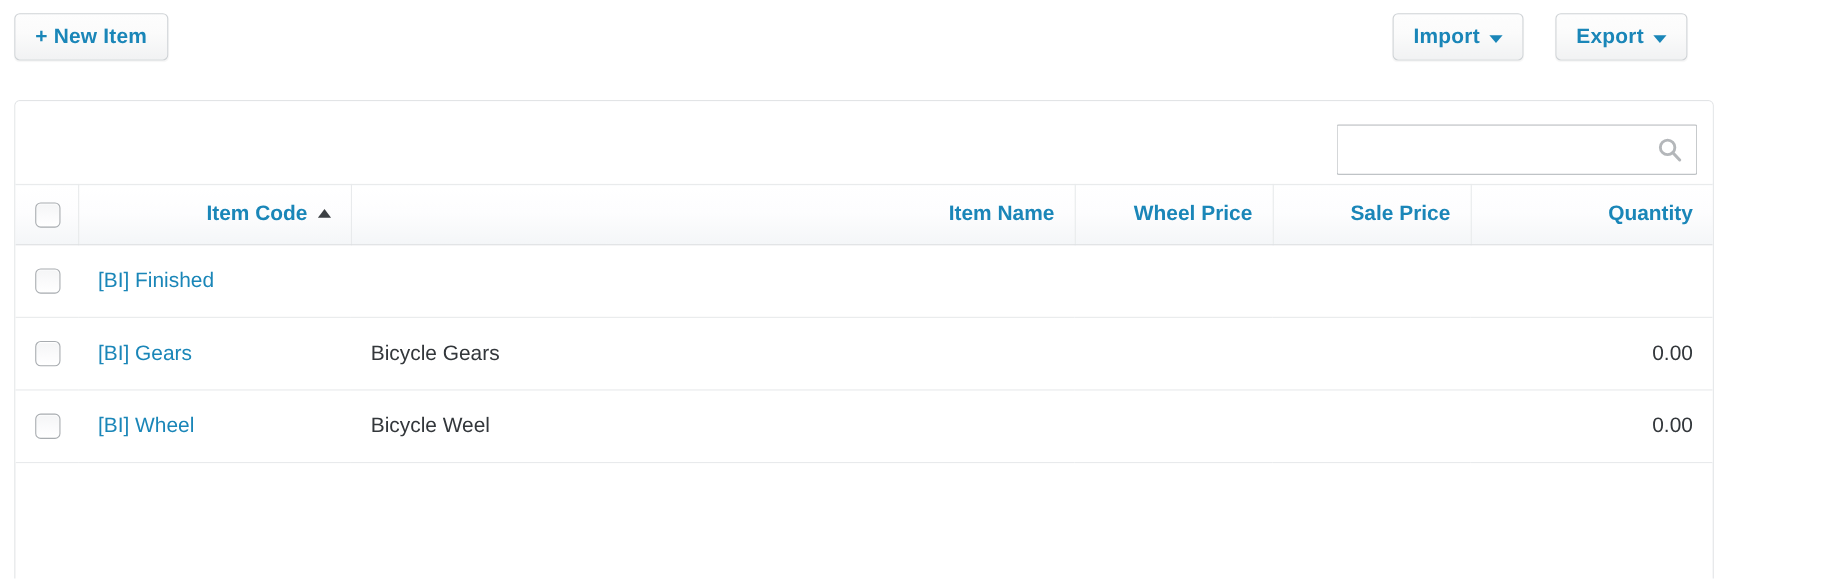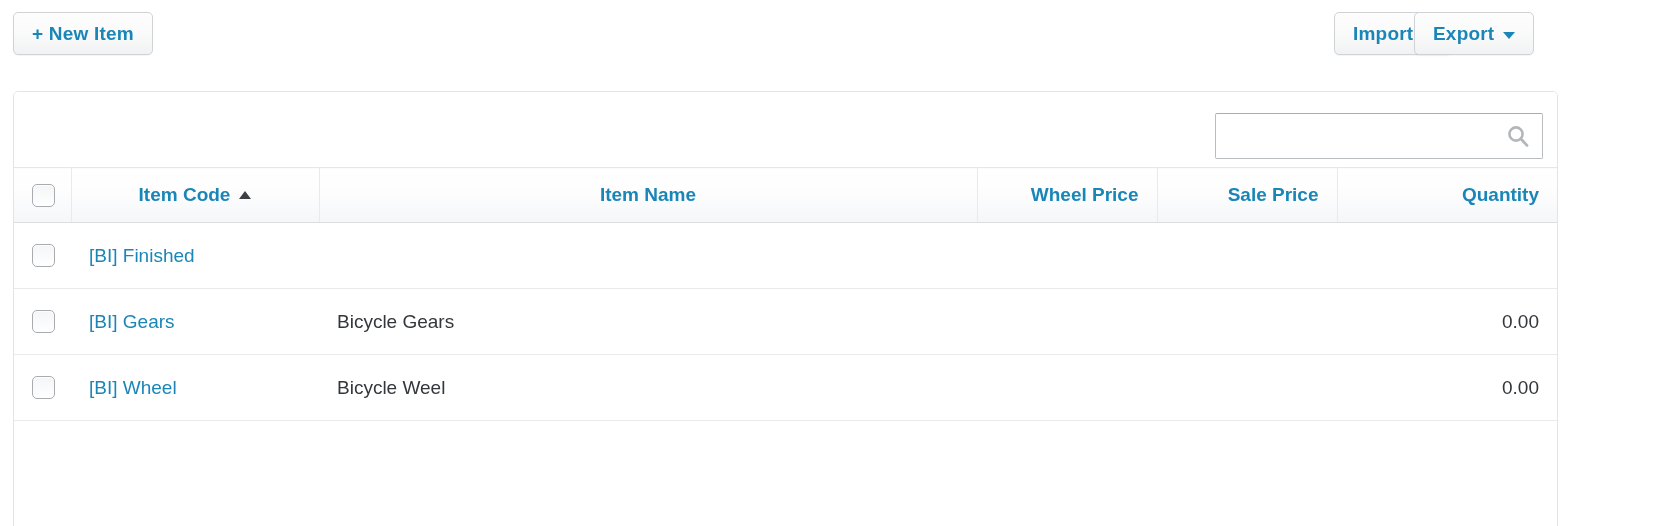--- a/index.html
+++ b/index.html
@@ -42,21 +42,21 @@
     font-size: 19px;
     font-weight: bold;
     letter-spacing: 0.2px;
     white-space: nowrap;
     cursor: pointer;
     box-shadow: 0 1px 1px rgba(0,0,0,0.04);
     font-family: "Liberation Sans", sans-serif;
   }
 
   #new-item-btn { left: 13px;  top: 12px; }
-  #import-btn   { left: 1334px; top: 12px; }
+  #import-btn   { left: 1266px; top: 12px; }
   #export-btn   { left: 1414px; top: 12px; }
 
   .caret {
     display: inline-block;
     width: 0; height: 0;
     border-left: 6px solid transparent;
     border-right: 6px solid transparent;
     border-top: 7px solid #1a86b8;
     margin-top: 3px;
   }
@@ -130,22 +130,22 @@
     padding: 0 18px;
     vertical-align: middle;
     white-space: nowrap;
   }
 
   th.col-check {
     width: 57px;
     padding: 0 0 0 19px;
     border-right: 1px solid #e8eaec;
   }
-  th.col-code   { width: 248px; text-align: center; border-right: 1px solid #e8eaec; }
-  th.col-name   { width: 658px; text-align: center; border-right: 1px solid #e8eaec; }
+  th.col-code   { width: 248px; text-align: right; border-right: 1px solid #e8eaec; }
+  th.col-name   { width: 658px; text-align: right; border-right: 1px solid #e8eaec; }
   th.col-cost   { width: 180px; text-align: right; border-right: 1px solid #e8eaec; }
   th.col-sale   { width: 180px; text-align: right; border-right: 1px solid #e8eaec; }
   th.col-qty    { width: auto;  text-align: right; }
 
   th.sorted-col {
     color: #2c2f33;
   }
 
   .sort-arrow {
     display: inline-block;

